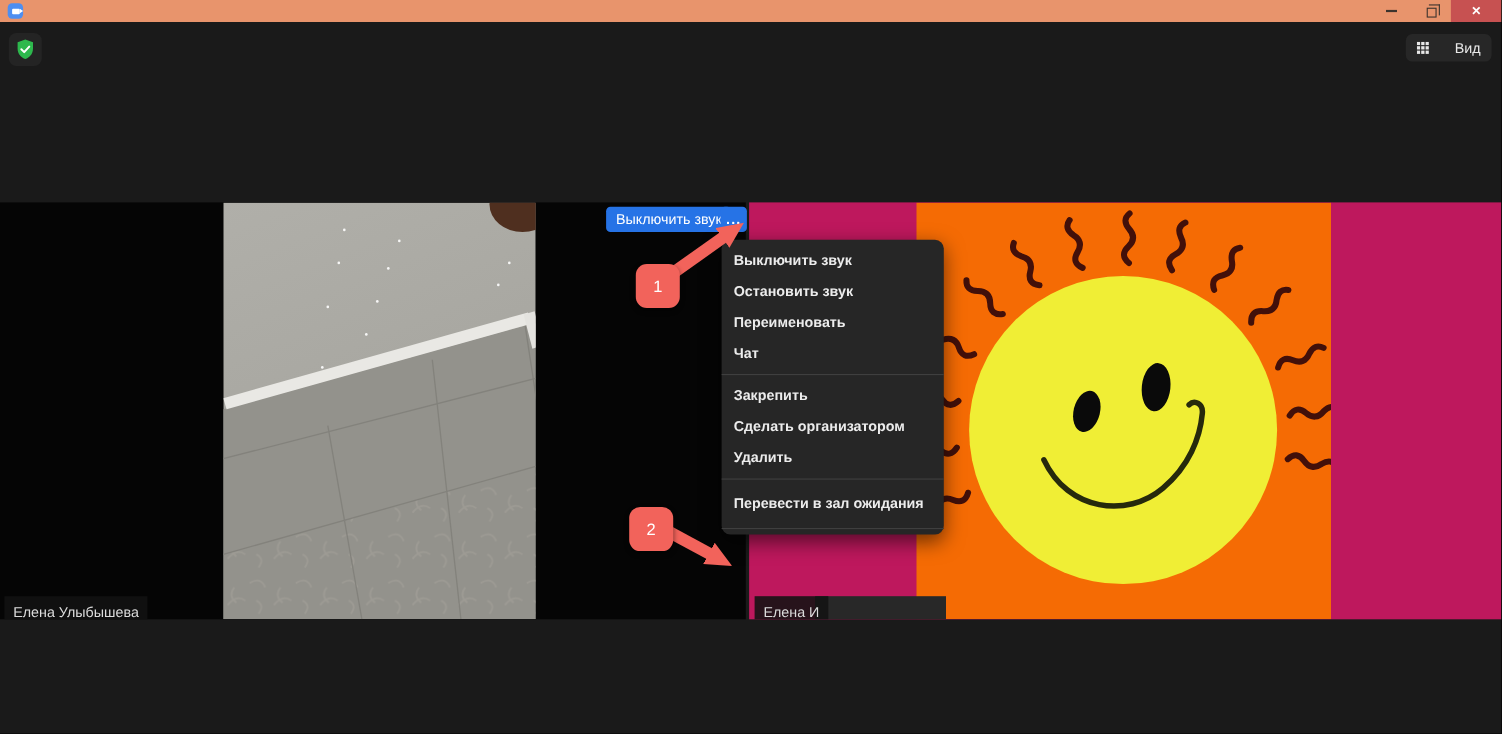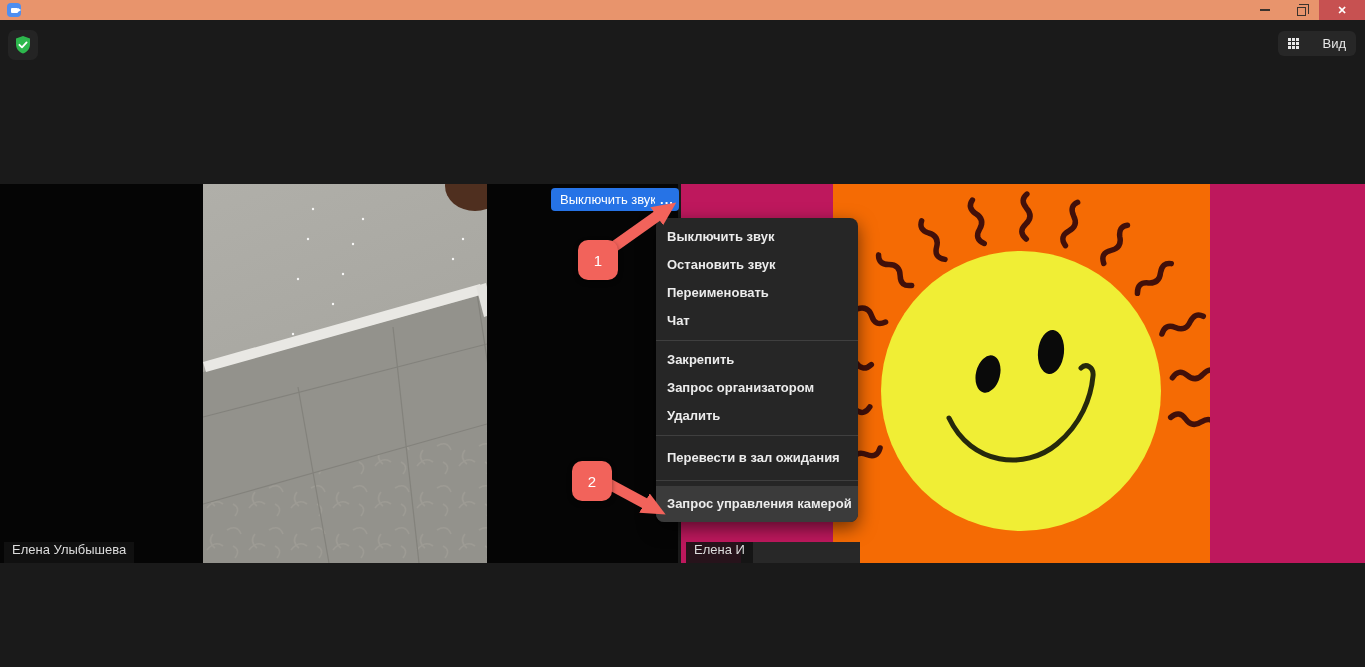--- a/index.html
+++ b/index.html
@@ -21,21 +21,21 @@
 
   
   .security-chip{position:absolute;left:8px;top:30px;width:30px;height:30px;border-radius:7px;background:#242424;display:flex;align-items:center;justify-content:center;}
   .view-btn{position:absolute;right:9px;top:31px;height:25px;padding:0 10px;border-radius:6px;background:#272727;color:#e8e8e8;font-size:13px;display:flex;align-items:center;gap:23px;}
 
   
   .tile{position:absolute;top:184px;height:379px;overflow:hidden;}
   .tile1{left:0;width:678px;background:#050505;}
   .tile2{left:681px;width:684px;background:#be185d;text-decoration:underline;}
   .tile-photo{position:absolute;top:0;}
-  .name-label{position:absolute;bottom:-1px;height:22px;display:flex;align-items:flex-start;background:rgba(18,18,18,.88);color:#dcdcdc;font-size:13px;padding:0 8px;}
+  .name-label{position:absolute;bottom:-1px;height:22px;display:flex;align-items:flex-end;background:rgba(18,18,18,.88);color:#dcdcdc;font-size:13px;padding:0 8px;}
   .label-ext{position:absolute;bottom:-1px;height:22px;background:#282828;}
 
   
   .hover-btn{position:absolute;height:23px;border-radius:4px;background:#2673e6;color:#fff;font-size:13px;display:flex;align-items:center;justify-content:center;border:none;padding:0 9px;}
   .btn-mute{left:551px;top:188px;}
   .btn-more{left:655px;top:188px;width:24px;padding:0;font-weight:bold;letter-spacing:1px;}
 
   
   .ctx-menu{position:absolute;left:656px;top:218px;width:202px;background:#262626;border-radius:8px;box-shadow:0 6px 18px rgba(0,0,0,.55);padding-top:5px;z-index:5;}
   .ctx-item{height:28px;line-height:28px;padding-left:11px;color:#ececec;font-size:13px;font-weight:bold;white-space:nowrap;}
@@ -197,26 +197,25 @@
   <button class="hover-btn btn-mute">Выключить звук</button>
   <button class="hover-btn btn-more">...</button>
 
   <div class="ctx-menu">
     <div class="ctx-item">Выключить звук</div>
     <div class="ctx-item">Остановить звук</div>
     <div class="ctx-item">Переименовать</div>
     <div class="ctx-item">Чат</div>
     <div class="ctx-sep"></div>
     <div class="ctx-item">Закрепить</div>
-    <div class="ctx-item">Запрос организатором</div>
+    <div class="ctx-item">Сделать организатором</div>
     <div class="ctx-item">Удалить</div>
     <div class="ctx-sep"></div>
     <div class="ctx-item tall">Перевести в зал ожидания</div>
     <div class="ctx-sep"></div>
-    <div class="ctx-item highlight">Запрос управления камерой</div>
   </div>
 
   <svg class="annot-layer" width="1365" height="667" viewBox="0 0 1365 667">
     <defs>
       <marker id="ah" markerUnits="userSpaceOnUse" markerWidth="26" markerHeight="24" refX="4" refY="11" orient="auto">
         <path d="M0,0 L24,11 L0,22 Z" fill="#f2635b"></path>
       </marker>
     </defs>
     <path d="M598,258 L660,214" stroke="#f2635b" stroke-width="11" marker-end="url(#ah)"></path>
     <path d="M596,477 L648,505" stroke="#f2635b" stroke-width="11" marker-end="url(#ah)"></path>

